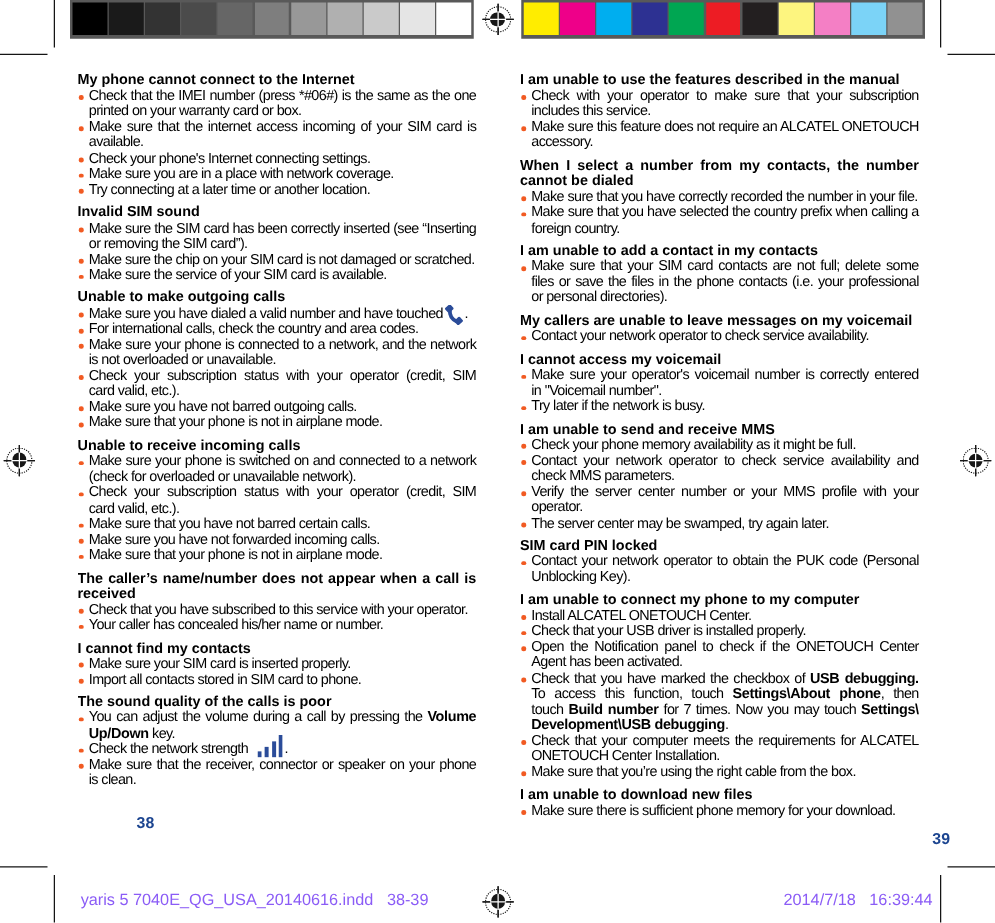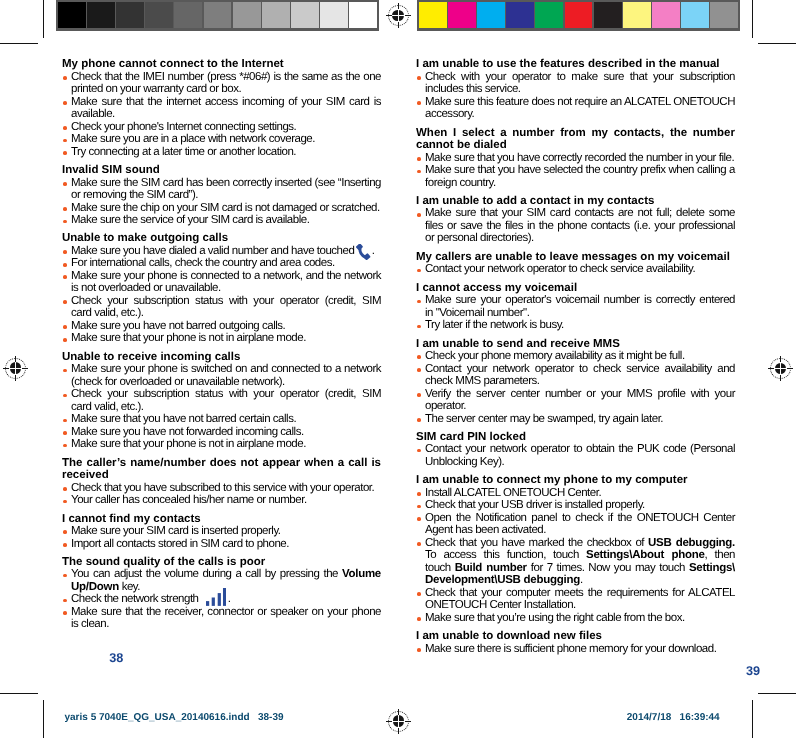--- a/index.html
+++ b/index.html
@@ -65,21 +65,21 @@
     width:3.7px;height:3.7px;border-radius:50%;background:#f15a22;}
 .gap{height:5.85px;}
 .bd{font-weight:bold;letter-spacing:-0.27px;}
 .ln{text-align:justify;text-align-last:justify;}
 .ln.last{text-align:left;text-align-last:left;}
 
 .pnum{position:absolute;font-size:12.7px;font-weight:bold;color:#1c4590;letter-spacing:0;}
 #pnum-left{left:61.3px;top:651px;margin-left:48px;}
 #pnum-right{left:721.9px;top:663.6px;margin-left:24px;}
 
-.foot{position:absolute;font-size:10px;color:#0c4a6e;white-space:pre;letter-spacing:0;font-weight:bold;}
+.foot{position:absolute;font-size:13px;color:#8b5cf6;white-space:pre;letter-spacing:0;}
 #foot-file{left:64.5px;top:712.3px;}
 #foot-date{left:626.8px;top:712.3px;}
 
 
 .icw{display:inline-block;position:relative;height:9px;vertical-align:baseline;overflow:visible;}
 .icw .ic{position:absolute;left:0;display:block;}
 .icw-phone{width:14.6px;}
 .icw-phone .ic{width:16.2px;height:16.2px;bottom:-6.4px;left:-1.1px;}
 .icw-sig{width:26.4px;}
 .icw-sig .ic{width:20.2px;height:17.9px;bottom:-3.8px;left:4.8px;}

